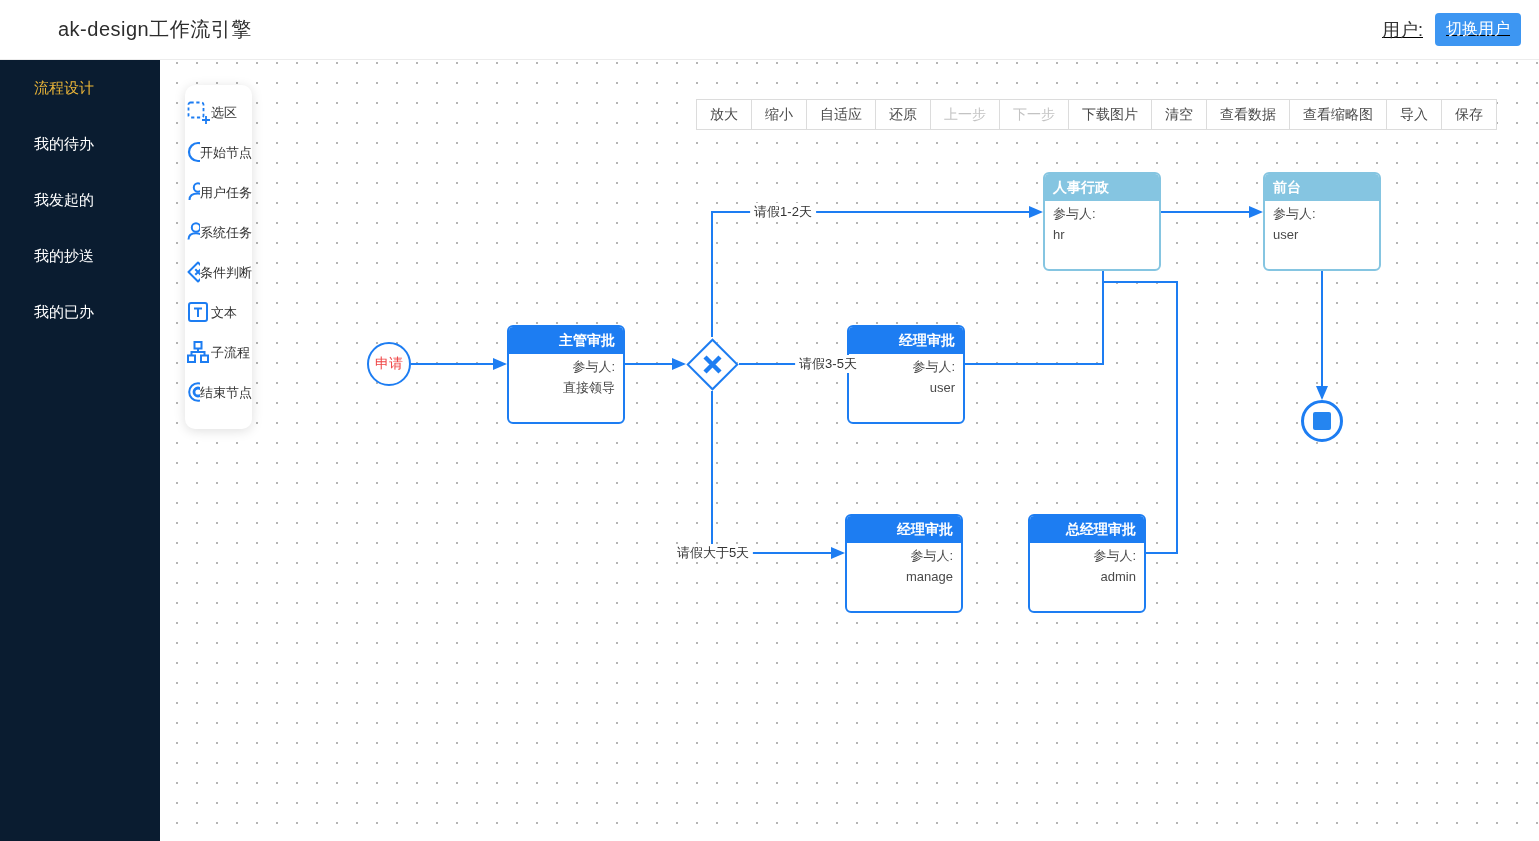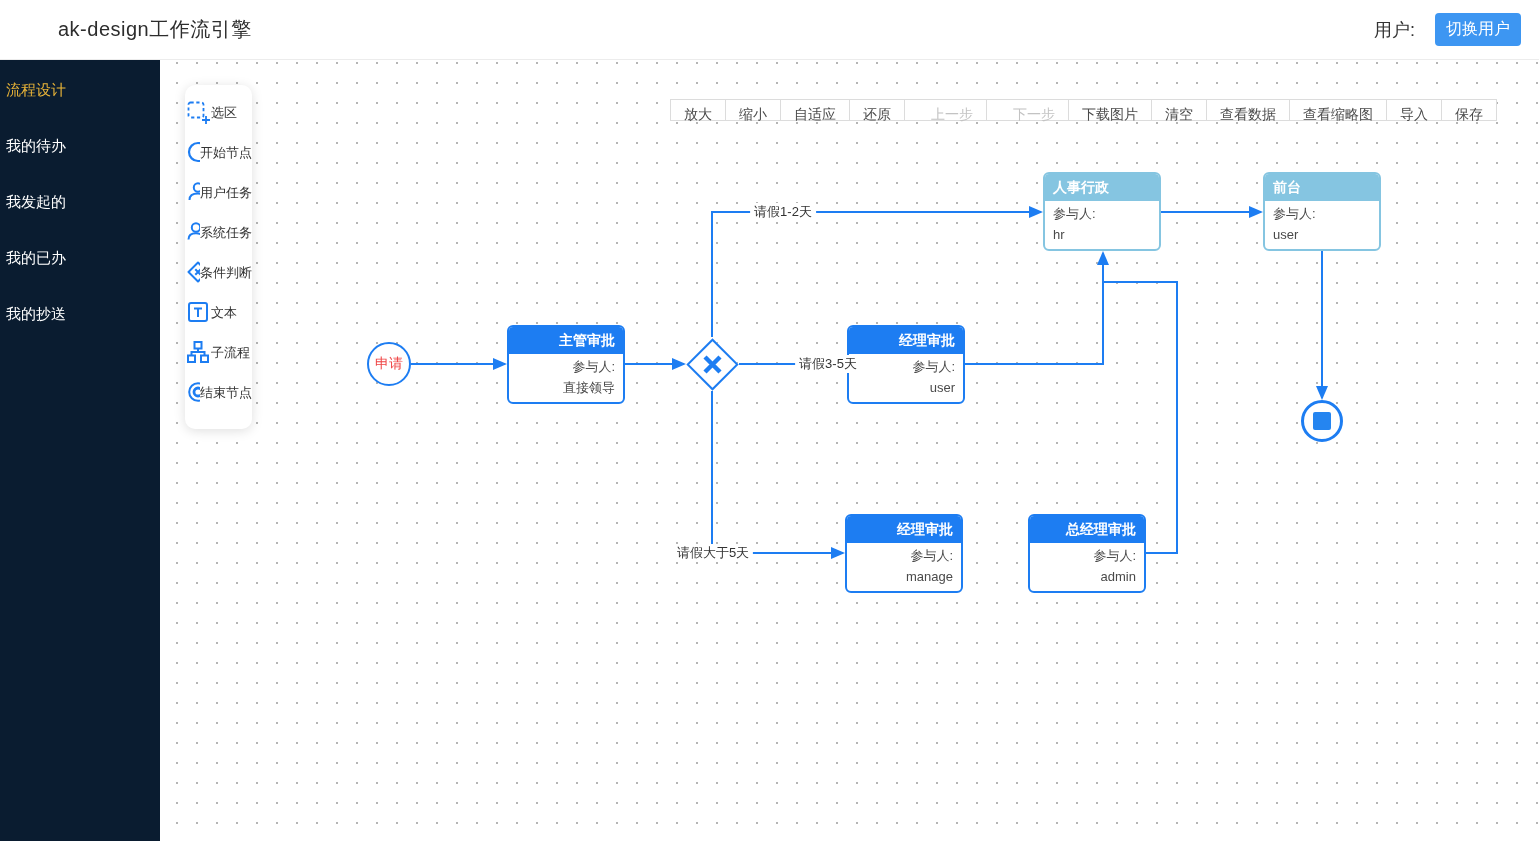--- a/index.html
+++ b/index.html
@@ -4,58 +4,58 @@
 <style>
   * { margin:0; padding:0; box-sizing:border-box; }
   html,body { width:1539px; height:841px; overflow:hidden;
     font-family:"Liberation Sans","DejaVu Sans",sans-serif; background:#fff; }
 
   
   .header { position:absolute; left:0; top:0; width:1539px; height:60px;
     background:#fff; border-bottom:1px solid #ececec; display:flex;
     align-items:center; justify-content:space-between; padding:0 18px; z-index:30; }
   .header-title { font-size:20px; color:#2d2d2d; letter-spacing:.5px;margin-left:40px; }
-  .header-right { display:flex; align-items:center; gap:20px; }
+  .header-right { display:flex; align-items:center; gap:12px;text-decoration:underline; }
   .user-label { font-size:18px; color:#333; }
   .switch-user-btn { background:#3d96f2; color:#fff; font-size:16px; border:none;
     border-radius:4px; padding:6px 11px; cursor:pointer; }
 
   
   .sidebar { position:absolute; left:0; top:60px; width:160px; height:781px;
     background:#0a1c30; z-index:20; padding-top:2px; }
-  .side-item { height:56px; line-height:56px; padding-left:6px; font-size:15px;
-    color:#fff; cursor:pointer; }
+  .side-item { height:56px; line-height:56px; padding-left:34px; font-size:15px;
+    color:#fff; cursor:pointer;font-family:Liberation Mono, monospace; }
   .side-item.active { color:#e9b438; }
 
   
   .canvas { position:absolute; left:160px; top:60px; width:1379px; height:781px;
     background-color:#fff;
     background-image:radial-gradient(circle,#b5b5b5 1.1px,transparent 1.2px);
     background-size:20px 20px; background-position:7px 13px; }
 
   
   .palette { position:absolute; left:25px; top:25px; width:67px; background:#fff;
     border-radius:10px; box-shadow:0 2px 12px rgba(0,0,0,.13); padding:14px 0 10px;
     z-index:10; }
   .pal-item { display:flex; flex-direction:row; align-items:flex-start;
     margin-bottom:14px; cursor:grab; }
   .pal-item svg { display:block; }
   .pal-label { font-size:13px; color:#333; margin-top:5px; white-space:nowrap; }
 
   
   .toolbar { position:absolute; right:42px; top:39px; display:flex; z-index:10; }
-  .tb-btn { height:22px; line-height:29px; padding:0 13px; background:#fff;
+  .tb-btn { height:31px; line-height:29px; padding:0 13px; background:#fff;
     border:1px solid #dcdcdc; margin-left:-1px; font-size:14px; color:#4a4a4a;
     cursor:pointer; white-space:nowrap;
     font-family:"Liberation Sans","DejaVu Sans",sans-serif; }
-  .tb-btn.disabled { color:#c3c3c3; cursor:default;padding-left:26px; }
+  .tb-btn.disabled { color:#c3c3c3; cursor:default; }
 
   
   .edges { position:absolute; left:0; top:0; width:1379px; height:781px; z-index:1; }
-  .fnode { position:absolute; width:118px; height:79px; background:#fff;
+  .fnode { position:absolute; width:118px; height:99px; background:#fff;
     border-radius:6px; overflow:hidden; z-index:3; cursor:move; }
   .fnode.primary { border:2px solid #1d7df2;text-align:right; }
   .fnode.light   { border:2px solid #85c5e1; }
   .fnode-head { height:27px; line-height:27px; padding:0 8px; color:#fff;
     font-size:14px; font-weight:bold; }
   .fnode.primary .fnode-head { background:#1d7df2; }
   .fnode.light   .fnode-head { background:#85c5e1; }
   .fnode-body { padding:2px 8px 0; font-size:13px; color:#4a4a4a; line-height:21px; }
 
   .start-node { position:absolute; left:207px; top:282px; width:44px; height:44px;
@@ -84,22 +84,22 @@
   <div class="header-right">
     <span class="user-label">用户:</span>
     <button class="switch-user-btn">切换用户</button>
   </div>
 </div>
 
 <div class="sidebar">
   <div class="side-item active">流程设计</div>
   <div class="side-item">我的待办</div>
   <div class="side-item">我发起的</div>
+  <div class="side-item">我的抄送</div>
   <div class="side-item">我的已办</div>
-  <div class="side-item">我的抄送</div>
 </div>
 
 <div class="canvas">
 
   <svg class="edges">
     <defs>
       <marker id="ah" markerUnits="userSpaceOnUse" markerWidth="14" markerHeight="12" refX="12" refY="6" orient="auto">
         <path d="M0,0 L14,6 L0,12 Z" fill="#1d7df2"></path>
       </marker>
     </defs>

